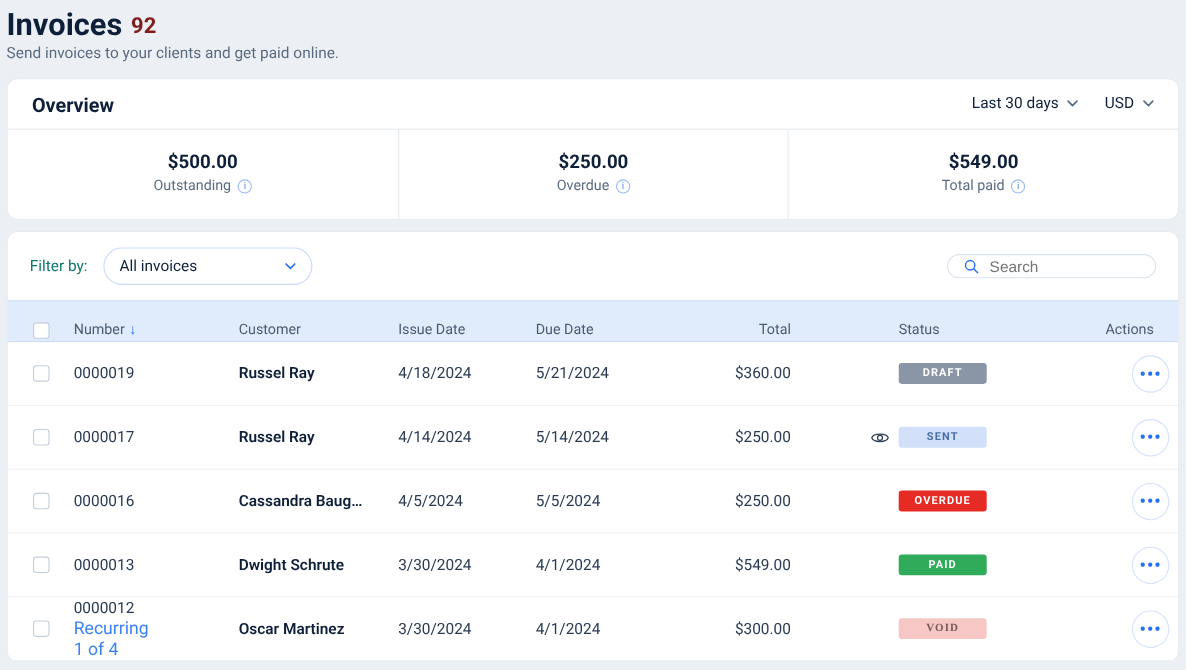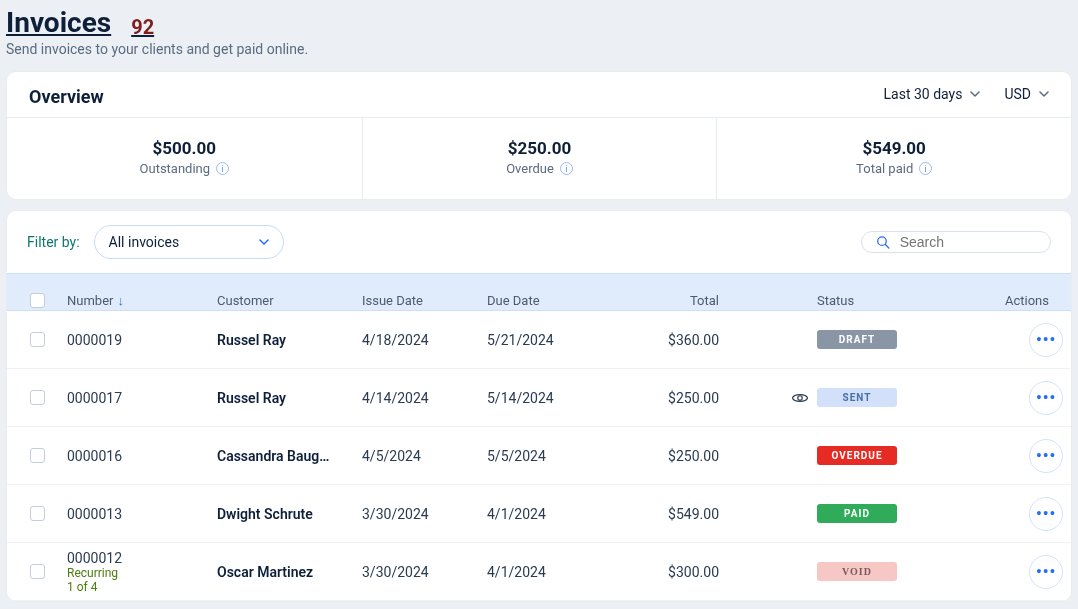--- a/index.html
+++ b/index.html
@@ -14,21 +14,21 @@
     }
     .page {
       padding: 6px 6px 0 6px;
     }
     .header {
       display: flex;
       justify-content: space-between;
       align-items: flex-start;
       padding: 0 0 4px 0;
     }
-    .title-row { display: flex; align-items: flex-end; gap: 20px; text-decoration: underline; }
+    .title-row { display: flex; align-items: center; gap: 8px; }
     .title { font-size: 28px; font-weight: 700; color: #0e1f3a; }
     .title-count { font-size: 20px; font-weight: 700; color: #7f1d1d; }
     .subtitle { color: #5a6b81; font-size: 14px; margin-top: 2px; }
     .header-actions { display: flex; gap: 12px; margin-top: 2px; }
     .btn {
       display: inline-flex; align-items: center; gap: 10px;
       height: 32px; padding: 0 18px;
       border-radius: 16px; font-size: 14px; font-weight: 500;
       cursor: pointer; border: 1px solid transparent;
       white-space: nowrap;
@@ -112,21 +112,21 @@
       grid-template-columns: 52px 150px 145px 125px 140px 100px 90px 1fr 70px;
       align-items: center;
       min-height: 58px;
       border-bottom: 1px solid #eef2f6;
       font-size: 14px; color: #2a3b52;
       padding: 0 4px 0 4px;
     }
     .row > div { padding: 0 4px; }
     .cust { font-weight: 600; color: #0e1f3a; white-space: nowrap; overflow: hidden; text-overflow: ellipsis; }
     .num  { color: #2a3b52; }
-    .sub  { color: #4d7c0f; font-size: 12px; }
+    .sub  { color: #3b82f6; font-size: 16px; }
     .chk-cell { display:flex; justify-content:center; align-items:center; }
     .chk {
       width: 15px; height: 15px; border: 1.5px solid #c4cedb; border-radius: 3px; background:#fff; cursor:pointer;
     }
     .sort-arrow { color:#256ef6; margin-left:4px; }
 
     .badge {
       display: inline-block; min-width: 80px; text-align:center;
       padding: 4px 12px; border-radius: 3px;
       font-size: 10px; font-weight: 700; letter-spacing: 1px;

